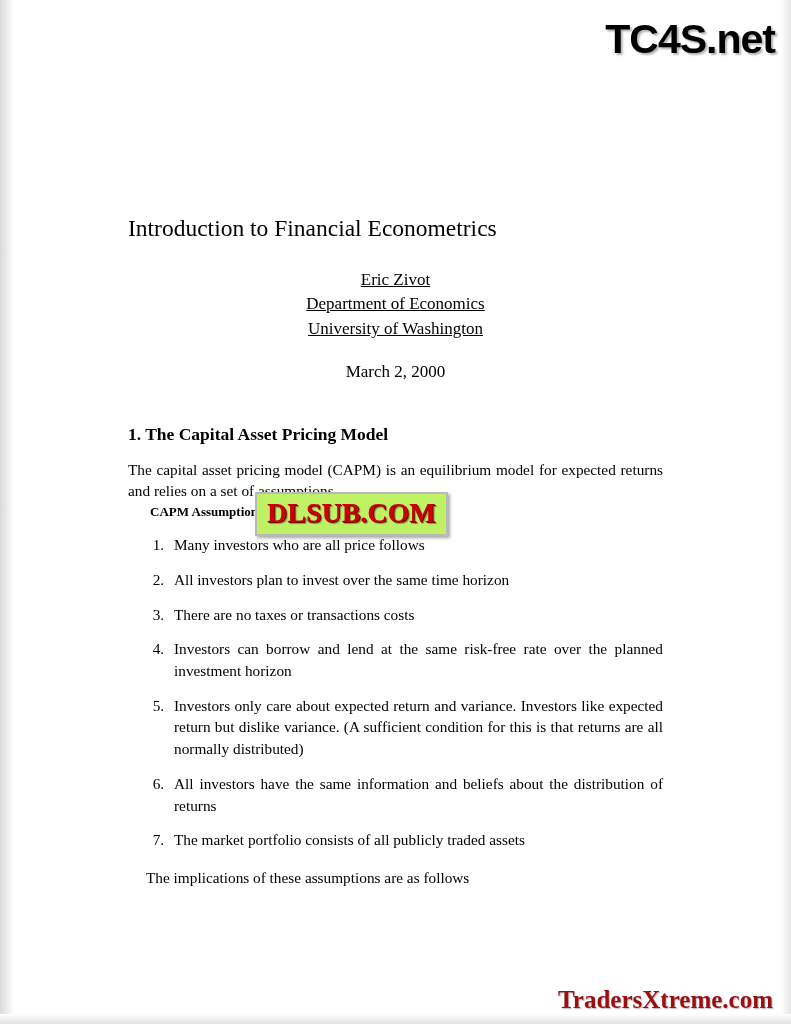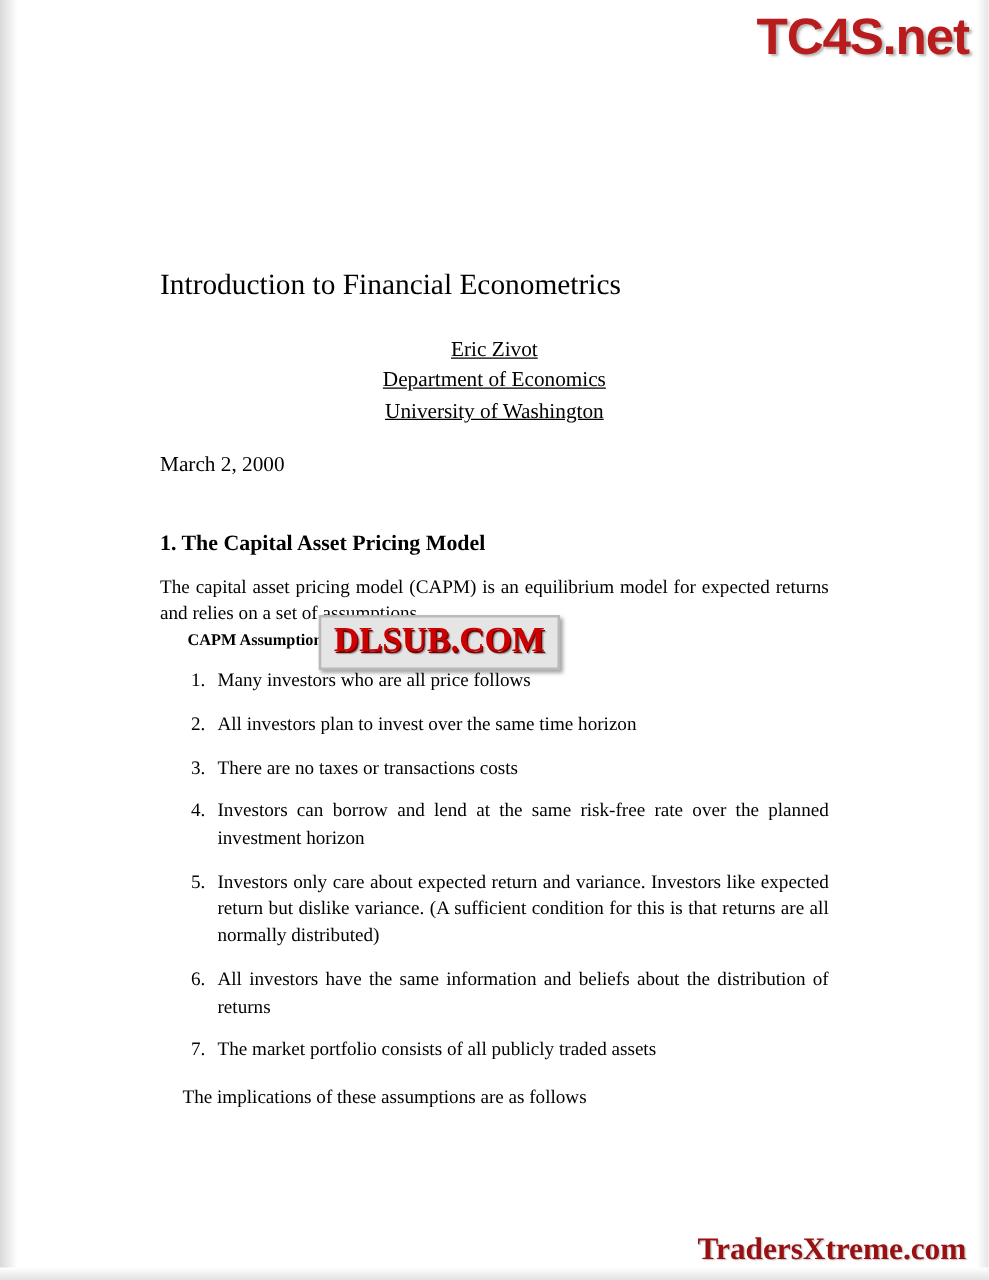--- a/index.html
+++ b/index.html
@@ -42,46 +42,46 @@
     left: 0; bottom: 0;
     width: 791px; height: 10px;
     background: linear-gradient(to top, #e2e2e2, #ffffff);
     pointer-events: none;
   }
 
   
   .wm-topright {
     position: absolute;
     right: 16px;
-    top: 6px;
+    top: 16px;
     font-family: "Liberation Sans", sans-serif;
     font-weight: bold;
     font-size: 41px;
     letter-spacing: -1px;
-    color: #b91c1c;
+    color: #000000;
     text-shadow: 2px 2px 2px rgba(120,120,120,0.55);
     white-space: nowrap;
   }
   .wm-bottomright {
     position: absolute;
     right: 18px;
     bottom: 10px;
     font-family: "Liberation Serif", serif;
     font-weight: bold;
     font-size: 25px;
     color: #9a0f12;
     text-shadow: 1px 1px 1px rgba(150,150,150,0.6);
     white-space: nowrap;
   }
   .wm-center {
     position: absolute;
     left: 255px;
     top: 492px;
     padding: 3px 10px 5px 10px;
-    background: #e5e5e5;
+    background: #bef264;
     border: 2px solid #b9b9b9;
     box-shadow: 2px 2px 3px rgba(0,0,0,0.35);
     font-family: "Liberation Serif", serif;
     font-weight: bold;
     font-size: 28px;
     letter-spacing: 0px;
     color: #cc0000;
     text-shadow: 1px 1px 0 #7a0000, 2px 2px 1px rgba(0,0,0,0.35);
     white-space: nowrap;
   }
@@ -107,20 +107,21 @@
     text-align: center;
     font-size: 17px;
     line-height: 1.45;
     text-decoration: underline;
   }
   .byline span {
     display: block;
   }
   .date {
     margin-top: 20px;
+    text-align: center;
     font-size: 17px;
   }
   .section-head {
     margin-top: 42px;
     font-size: 17.5px;
     font-weight: bold;
   }
   .para {
     margin-top: 14px;
     font-size: 15.3px;

